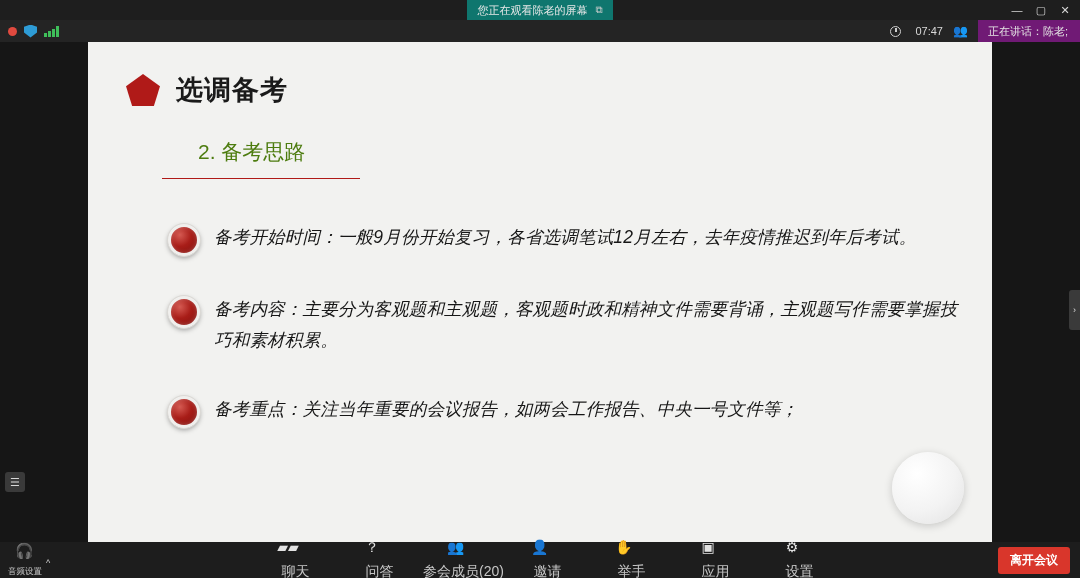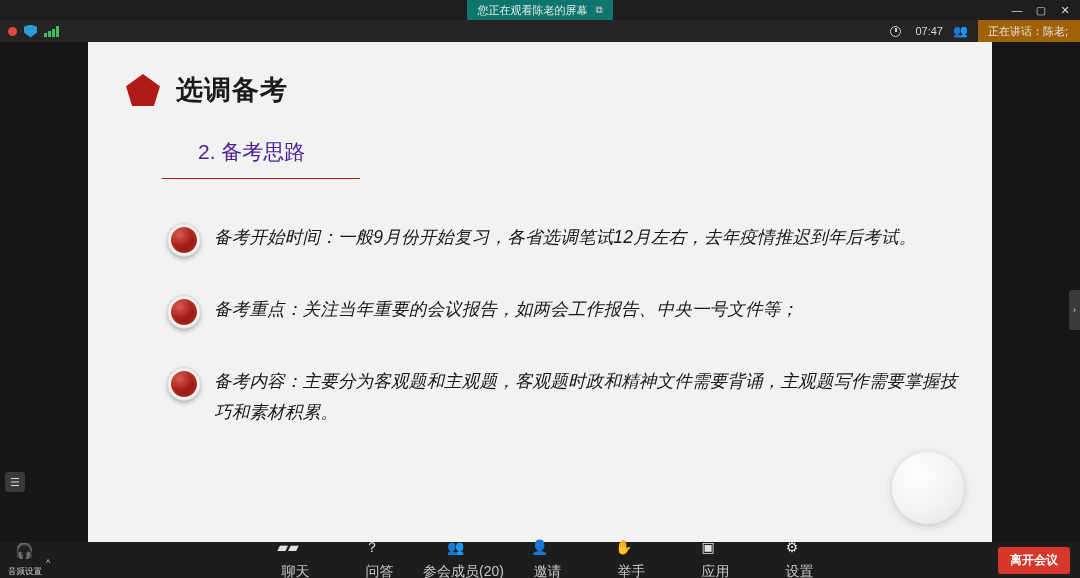--- a/index.html
+++ b/index.html
@@ -82,21 +82,21 @@
     position: relative;
   }
   .clock-ic::after {
     content: ""; position: absolute; left: 4px; top: 1.5px;
     width: 1.2px; height: 4px; background: #cfcfcf;
   }
   .people-ic {
     color: #d0d0d0; font-size: 12px; padding-right: 10px;
   }
   .speaker-chip {
-    background: #a16207; color: #e4e4e4;
+    background: #701a75; color: #e4e4e4;
     font-size: 11px; height: 22px;
     display: flex; align-items: center;
     padding: 0 12px 0 10px;
   }
 
   
   .left-rail {
     position: absolute; left: 0; top: 42px;
     width: 88px; bottom: 36px;
     background: #161616;
@@ -143,21 +143,21 @@
   }
   .slide-title {
     font-size: 27px; font-weight: bold; color: #1a1a1a;
     letter-spacing: 1px;
   }
   .subtitle-wrap {
     position: absolute; left: 74px; top: 96px;
     width: 200px;
   }
   .subtitle {
-    font-size: 21px; color: #4c1d95;
+    font-size: 21px; color: #4d7c0f;
     padding-left: 36px; padding-bottom: 12px;
   }
   .subtitle-rule {
     border-bottom: 1.6px solid #b01a18;
     width: 198px;
   }
 
   .bullets {
     position: absolute; left: 80px; top: 180px;
     width: 790px;
@@ -289,25 +289,25 @@
       <div class="subtitle-rule"></div>
     </div>
 
     <div class="bullets">
       <div class="bullet">
         <span class="ball"></span>
         <span class="btext">备考开始时间：一般9月份开始复习，各省选调笔试12月左右，去年疫情推迟到年后考试。</span>
       </div>
       <div class="bullet">
         <span class="ball"></span>
-        <span class="btext">备考重点：关注当年重要的会议报告，如两会工作报告、中央一号文件等；</span>
+        <span class="btext">备考内容：主要分为客观题和主观题，客观题时政和精神文件需要背诵，主观题写作需要掌握技巧和素材积累。</span>
       </div>
       <div class="bullet">
         <span class="ball"></span>
-        <span class="btext">备考内容：主要分为客观题和主观题，客观题时政和精神文件需要背诵，主观题写作需要掌握技巧和素材积累。</span>
+        <span class="btext">备考重点：关注当年重要的会议报告，如两会工作报告、中央一号文件等；</span>
       </div>
     </div>
 
     <div class="white-orb"></div>
   </div>
 
   <div class="bottombar">
     <div class="audio-ctl">
       <div class="audio-main">
         <span class="audio-glyph">🎧</span>

